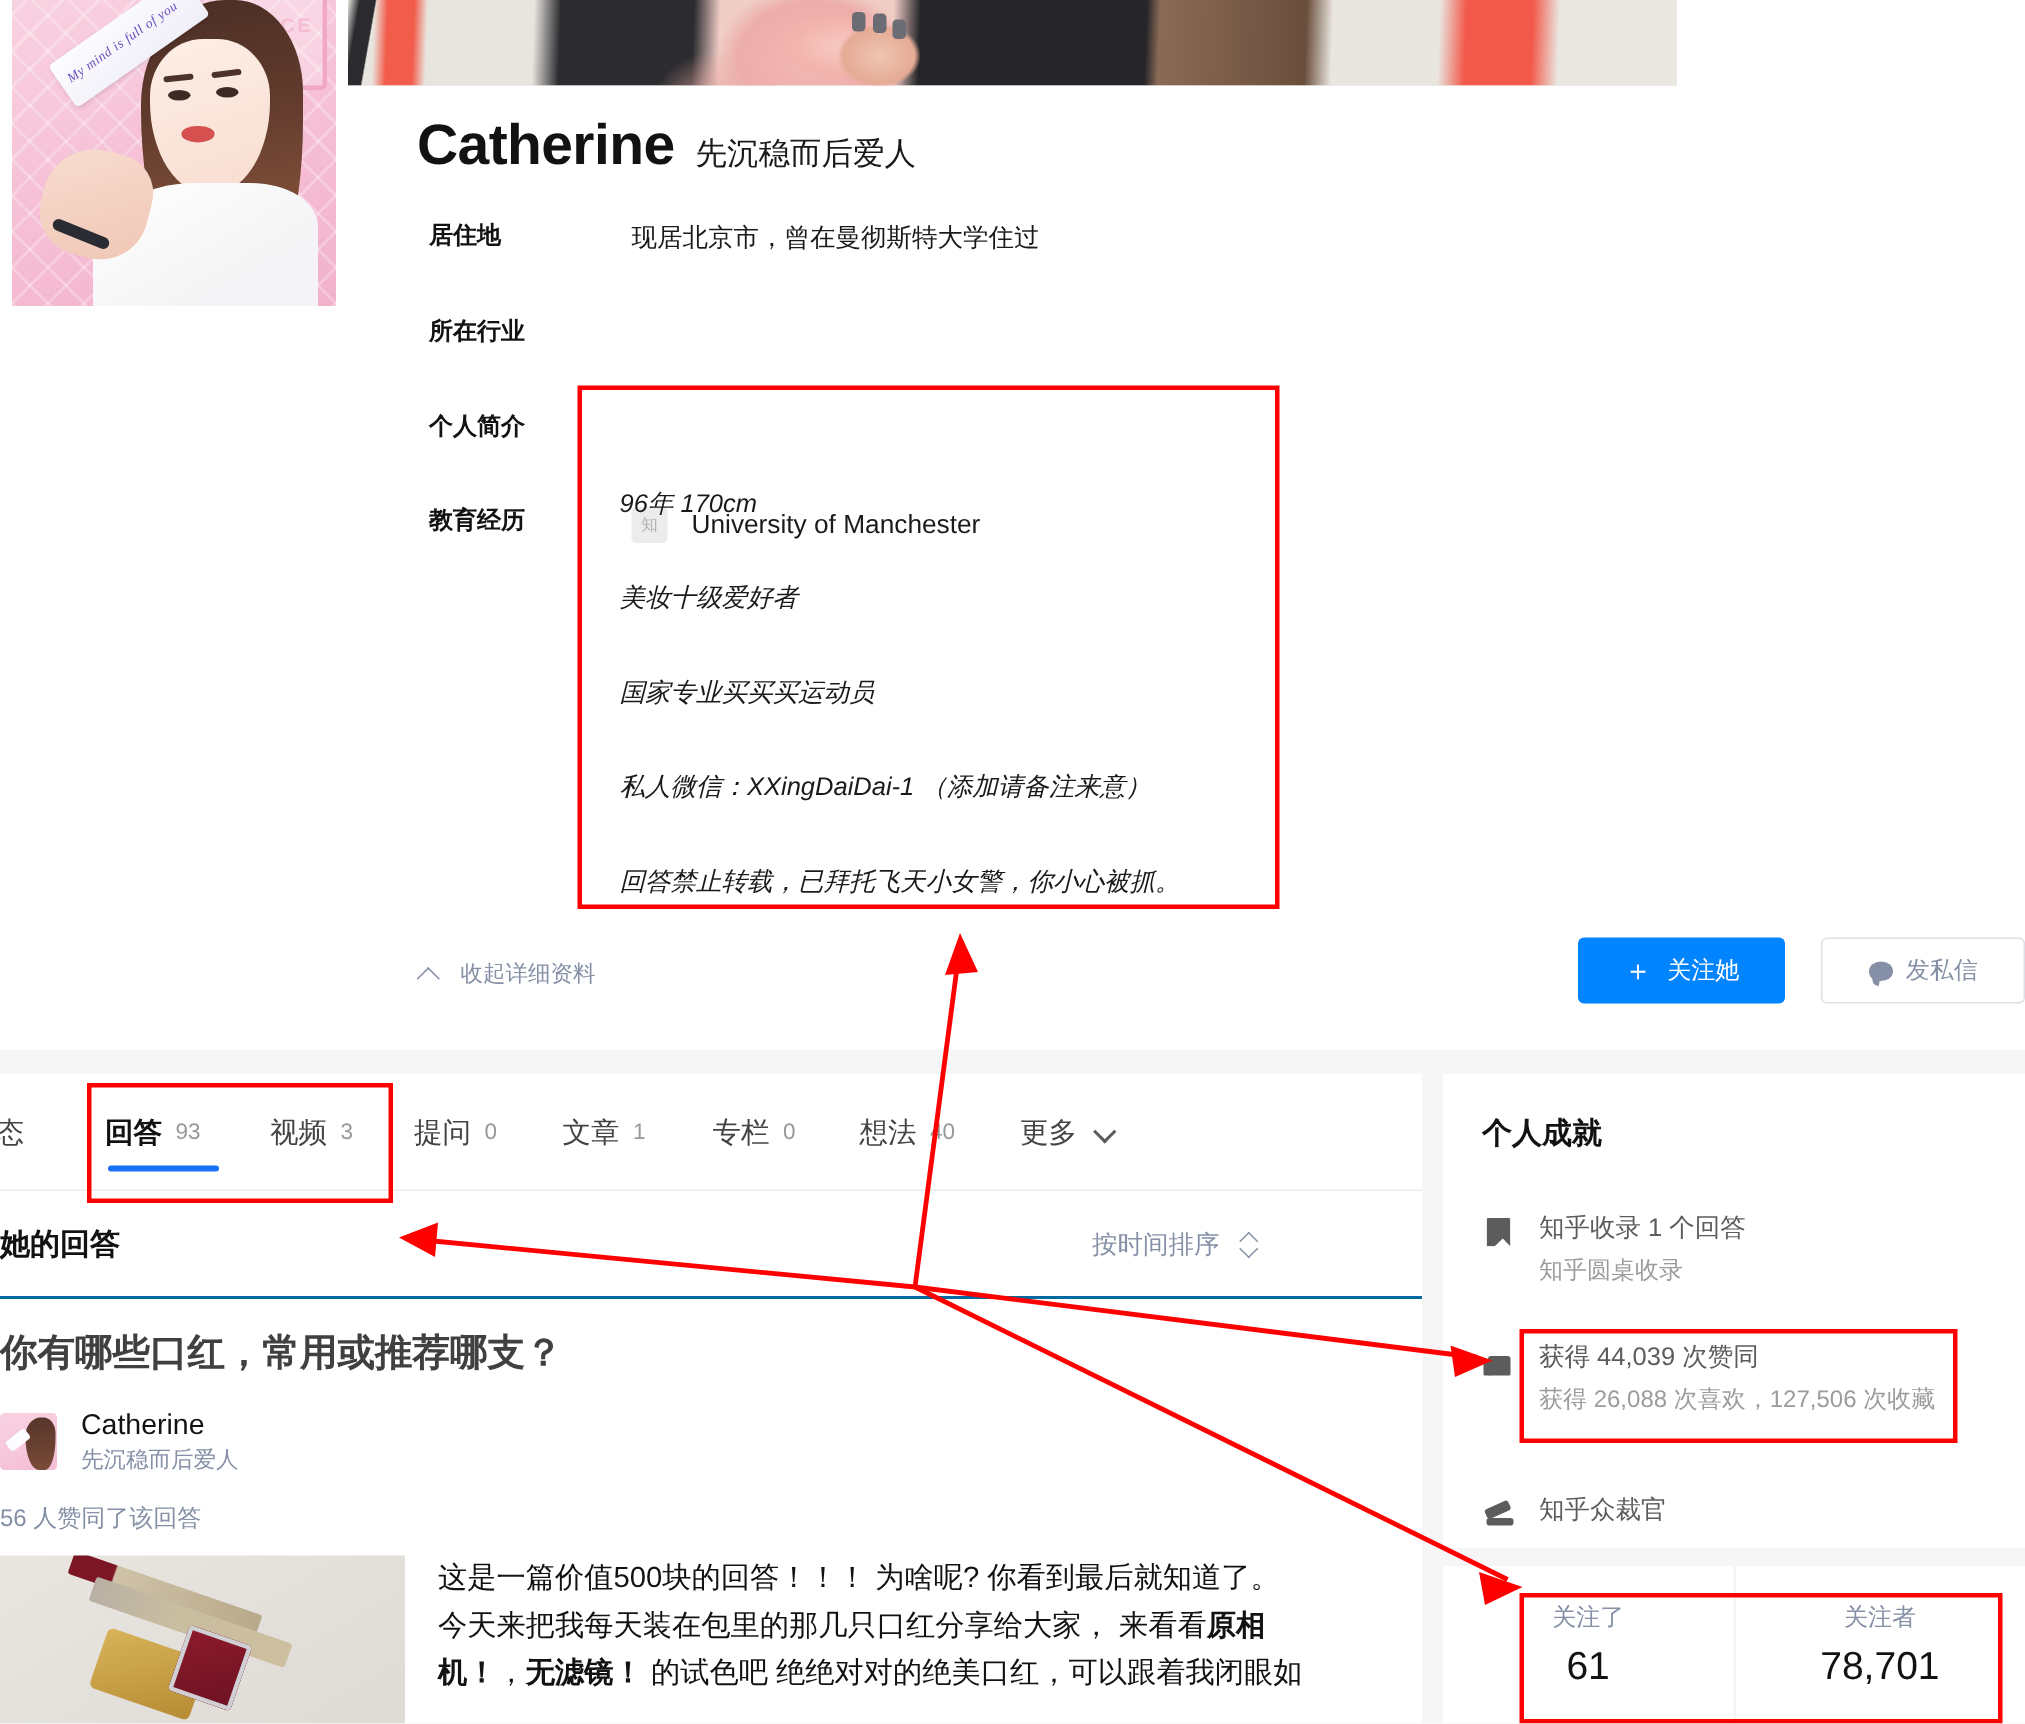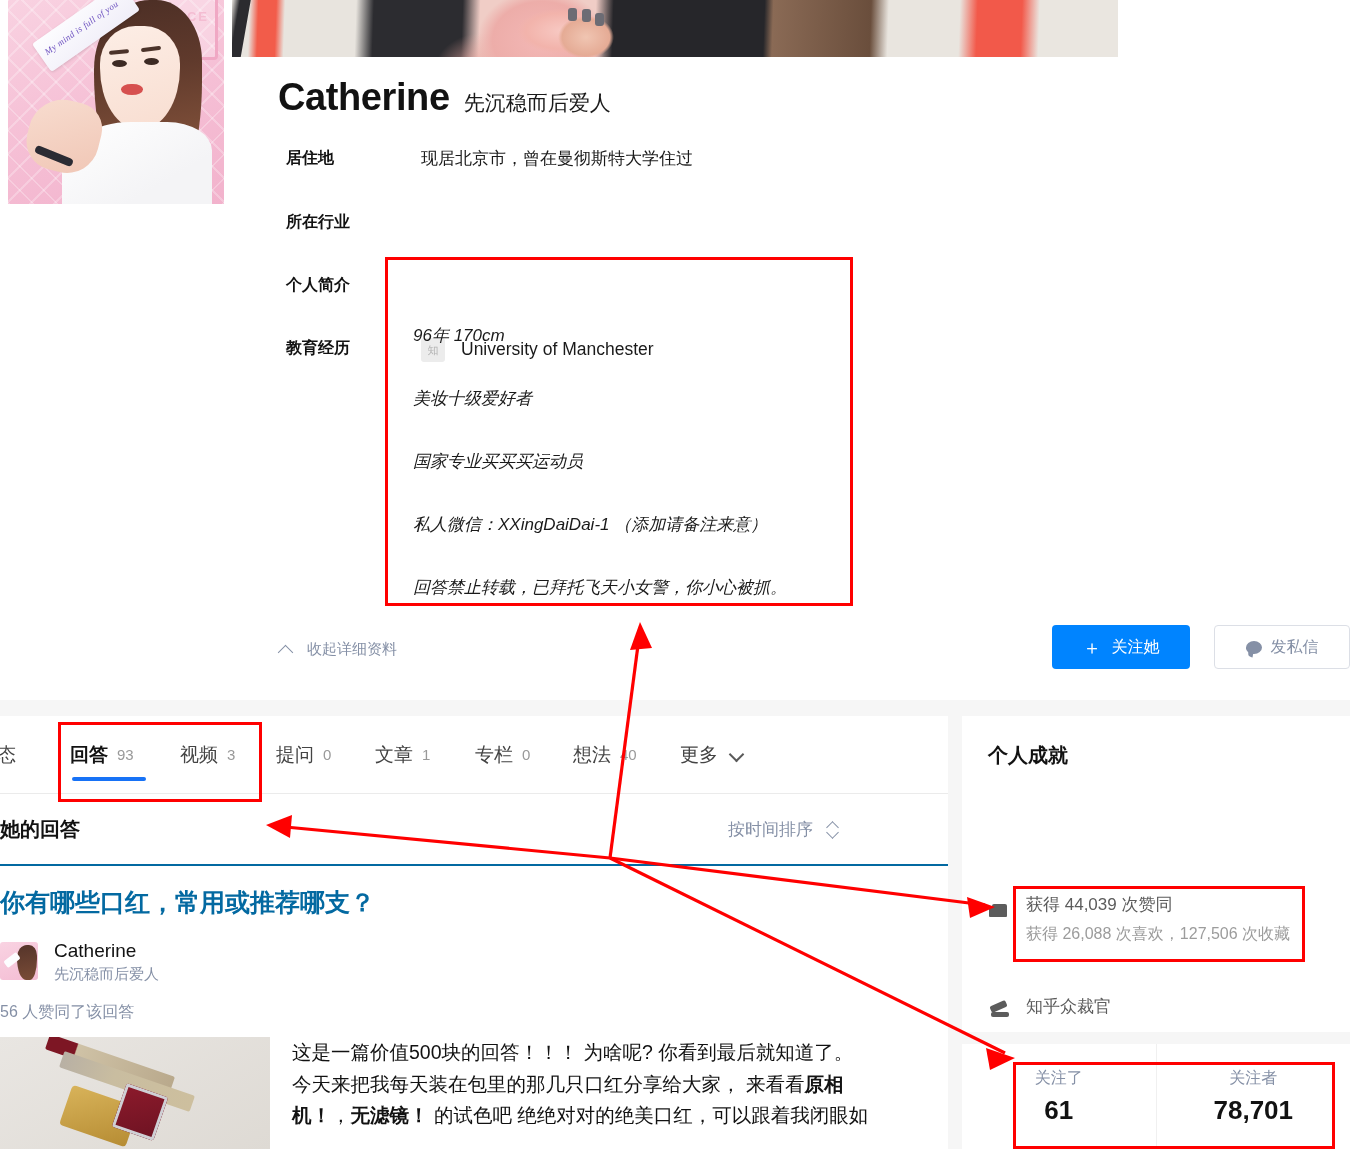--- a/index.html
+++ b/index.html
@@ -216,21 +216,21 @@
   }
   .updown { position:relative; width:12px; height:20px; flex:none; }
   .updown::before, .updown::after{
     content:""; position:absolute; left:1px; width:8px; height:8px;
     border-left:1.8px solid #8590a6; border-top:1.8px solid #8590a6;
   }
   .updown::before{ top:3px; transform:rotate(45deg); }
   .updown::after{ bottom:3px; transform:rotate(-135deg); }
 
   .answer { position:relative; padding-top:20px; }
-  .q-title { font-size:25px; font-weight:700; color:#0369a1; line-height:1.3; }
+  .q-title { font-size:25px; font-weight:700; color:#404040; line-height:1.3; }
   .author-row { display:flex; align-items:center; gap:16px; margin-top:20px; }
   .av-small {
     width:38px; height:38px; border-radius:3px; flex:none; overflow:hidden; position:relative;
     background: linear-gradient(160deg,#f9d3e2 0%, #f4bdd4 100%);
   }
   .av-small::before{
     content:""; position:absolute; left:17px; top:3px; width:20px; height:35px;
     background: linear-gradient(170deg,#55342a,#7a4c37); border-radius:50% 40% 35% 45% / 35% 30% 60% 62%;
   }
   .av-small::after{
@@ -288,21 +288,21 @@
   }
   .ico-gavel::after{
     content:""; position:absolute; left:3px; top:13px; width:18px; height:5px;
     background:#5c5c5c; border-radius:2px;
   }
 
   .follow-box { position:absolute; inset:0; display:flex; }
   .fcell { flex:1; display:flex; flex-direction:column; align-items:center; justify-content:center; gap:6px; cursor:pointer; }
   .fcell + .fcell { border-left:1px solid #f0f0f0; }
   .flabel { font-size:16px; color:#8590a6; }
-  .fvalue { font-size:26px; font-weight:700; color:#121212; }
+  .fvalue { font-size:26px; font-weight:400; color:#121212; }
 
   
   .anno { position:absolute; inset:0; pointer-events:none; }
   .rbox { position:absolute; border:3px solid #ff0000; }
   svg.arrows { position:absolute; inset:0; width:1350px; height:1149px; }
 </style>
 </head>
 <body>
 
 <div id="root">
@@ -449,20 +449,27 @@
           <span>今天来把我每天装在包里的那几只口红分享给大家， 来看看</span><b>原相</b><br>
           <b>机！</b><span>，</span><b>无滤镜！</b><span> 的试色吧 绝绝对对的绝美口红，可以跟着我闭眼如</span>
         </div>
       </div>
     </div>
   </div>
 
   <div class="side-col">
     <div class="side-title">个人成就</div>
 
+    <div class="ach" style="top:92px">
+      <span class="ico ico-book"></span>
+      <span>
+        <div class="txt1">知乎收录 1 个回答</div>
+        <div class="txt2">知乎圆桌收录</div>
+      </span>
+    </div>
 
     <div class="ach" style="top:178px; width:330px">
       <span class="ico ico-thumb"></span>
       <span>
         <div class="txt1">获得 44,039 次赞同</div>
         <div class="txt2">获得 26,088 次喜欢，127,506 次收藏</div>
       </span>
     </div>
 
     <div class="ach" style="top:280px">

